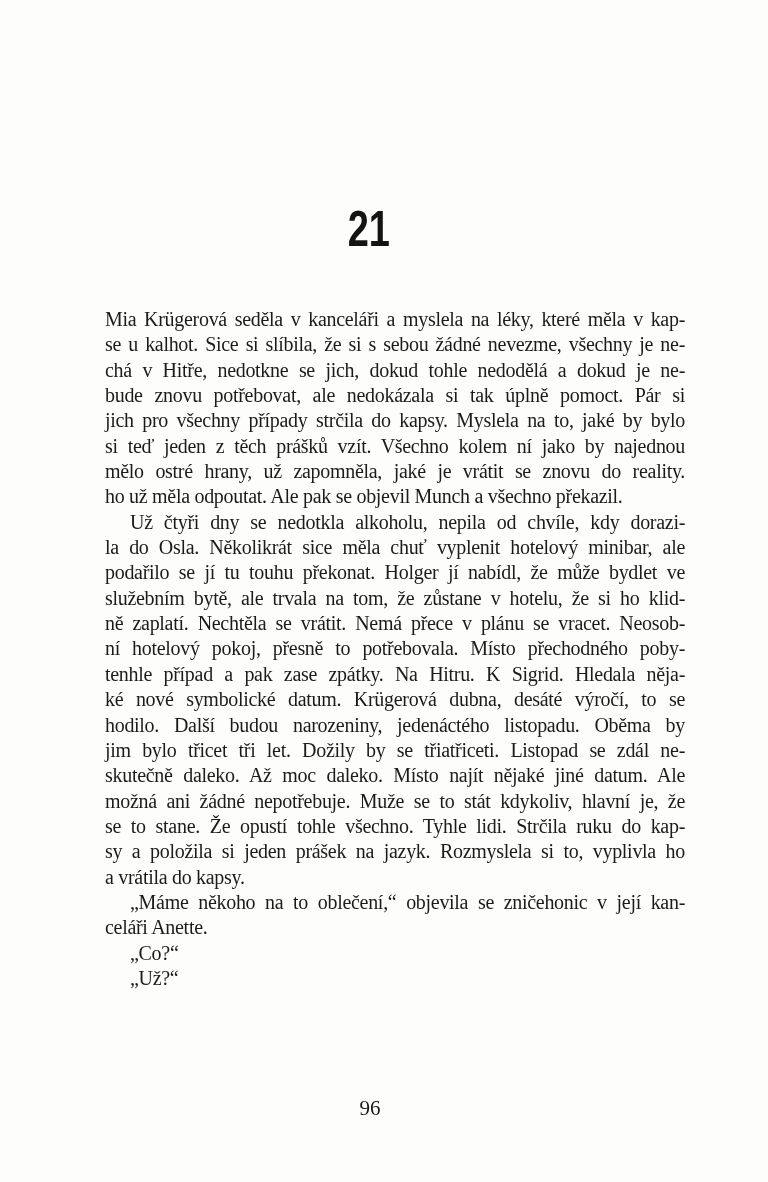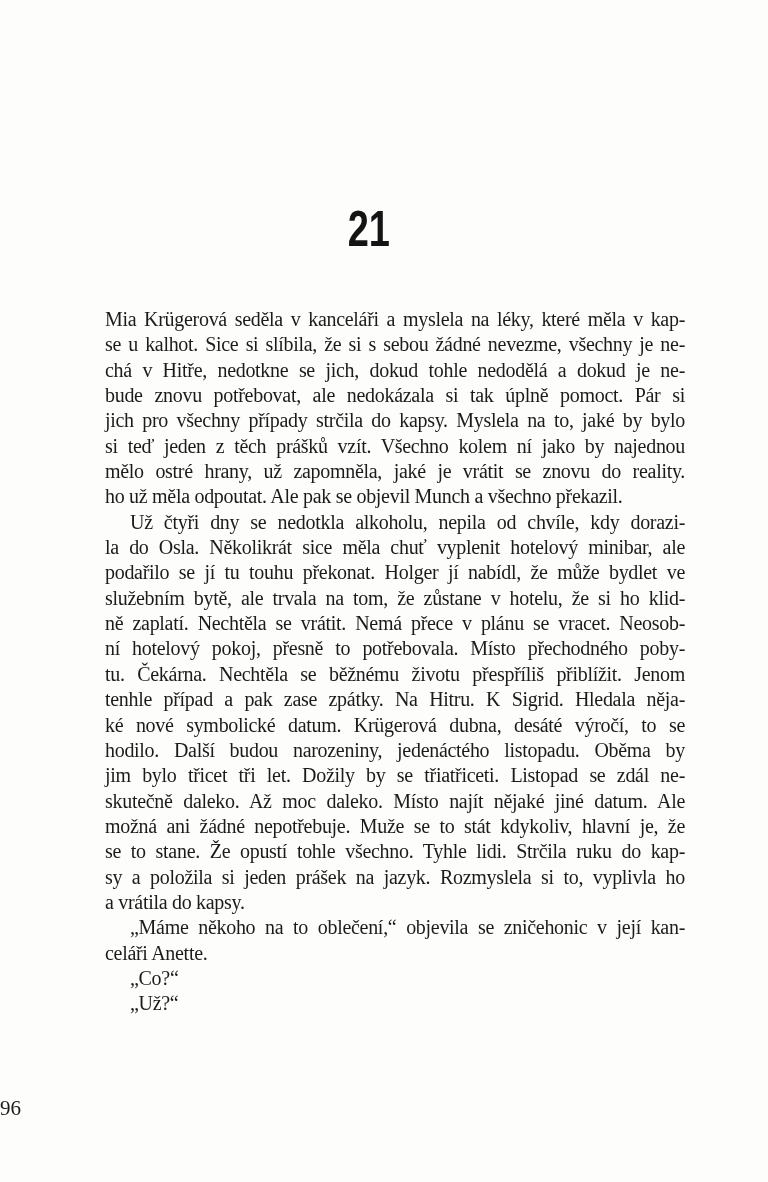--- a/index.html
+++ b/index.html
@@ -62,20 +62,21 @@
   }
   .line.last {
     text-align-last: left;
   }
   
   .folio {
     position: absolute;
     top: 1096px;
     left: 0;
     width: 740px; 
+    text-align: center;
     font-size: 21px;
     color: #1b1b1b;
   }
 </style>
 </head>
 <body>
 
 <div class="page">
 
   <div class="chapter-wrap">
@@ -90,21 +91,20 @@
       <div class="line">jich pro všechny případy strčila do kapsy. Myslela na to, jaké by bylo</div>
       <div class="line">si teď jeden z těch prášků vzít. Všechno kolem ní jako by najednou</div>
       <div class="line">mělo ostré hrany, už zapomněla, jaké je vrátit se znovu do reality.</div>
       <div class="line last">ho už měla odpoutat. Ale pak se objevil Munch a všechno překazil.</div>
       <div class="line indent">Už čtyři dny se nedotkla alkoholu, nepila od chvíle, kdy dorazi-</div>
       <div class="line">la do Osla. Několikrát sice měla chuť vyplenit hotelový minibar, ale</div>
       <div class="line">podařilo se jí tu touhu překonat. Holger jí nabídl, že může bydlet ve</div>
       <div class="line">služebním bytě, ale trvala na tom, že zůstane v hotelu, že si ho klid-</div>
       <div class="line">ně zaplatí. Nechtěla se vrátit. Nemá přece v plánu se vracet. Neosob-</div>
       <div class="line">ní hotelový pokoj, přesně to potřebovala. Místo přechodného poby-</div>
-      <div class="line">tu. Čekárna. Nechtěla se běžnému životu přespříliš přiblížit. Jenom</div>
       <div class="line">tenhle případ a pak zase zpátky. Na Hitru. K Sigrid. Hledala něja-</div>
       <div class="line">ké nové symbolické datum. Krügerová dubna, desáté výročí, to se</div>
       <div class="line">hodilo. Další budou narozeniny, jedenáctého listopadu. Oběma by</div>
       <div class="line">jim bylo třicet tři let. Dožily by se třiatřiceti. Listopad se zdál ne-</div>
       <div class="line">skutečně daleko. Až moc daleko. Místo najít nějaké jiné datum. Ale</div>
       <div class="line">možná ani žádné nepotřebuje. Muže se to stát kdykoliv, hlavní je, že</div>
       <div class="line">se to stane. Že opustí tohle všechno. Tyhle lidi. Strčila ruku do kap-</div>
       <div class="line">sy a položila si jeden prášek na jazyk. Rozmyslela si to, vyplivla ho</div>
       <div class="line last">a vrátila do kapsy.</div>
       <div class="line indent">„Máme někoho na to oblečení,“ objevila se zničehonic v její kan-</div>

